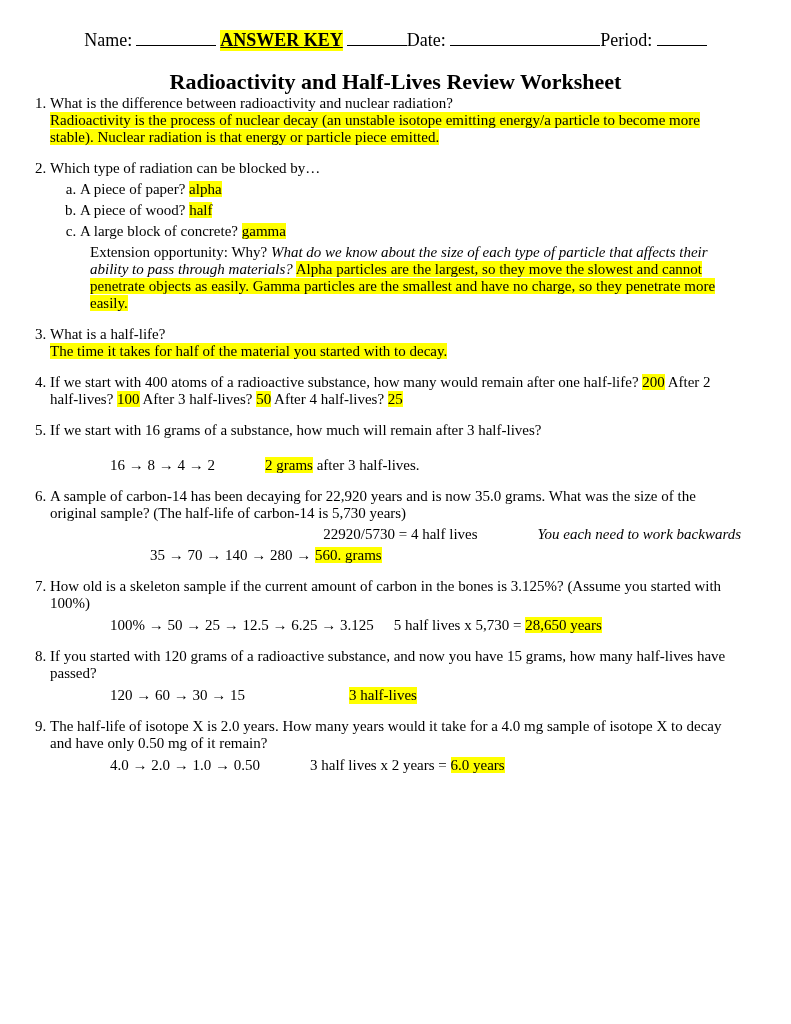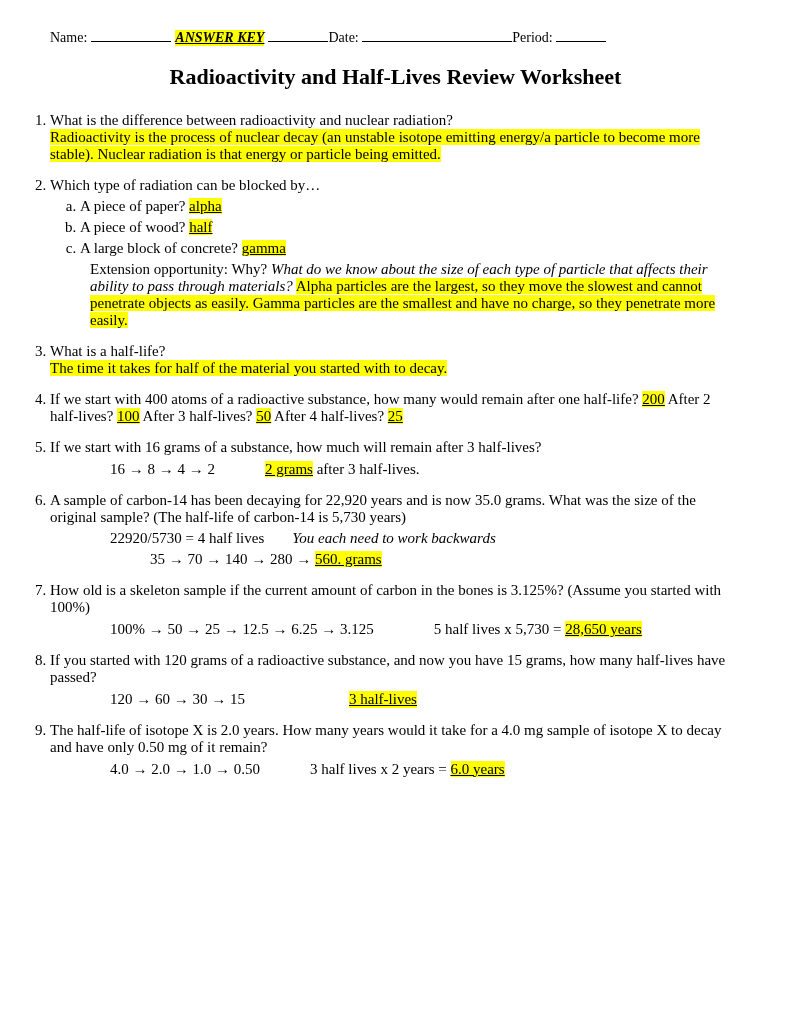--- a/index.html
+++ b/index.html
@@ -7,35 +7,34 @@
       font-family: "Times New Roman", Times, serif;
       font-size: 15px;
       background: #fff;
       color: #000;
       padding: 30px 50px;
       width: 791px;
       min-height: 1024px;
     }
     .header-line {
       display: flex;
-      justify-content: flex-start;
+      justify-content: center;
       align-items: baseline;
       margin-bottom: 18px;
-      font-size: 14px;
+      font-size: 18px;
     }
     .header-line .name-section {
       display: flex;
       align-items: baseline;
       gap: 4px;
     }
     .answer-key-text {
       text-decoration: underline;
       background-color: #ffff00;
       font-weight: bold;
-      font-style: italic;
     }
     .name-underline {
       display: inline-block;
       border-bottom: 1px solid #000;
       width: 80px;
     }
     .name-underline2 {
       display: inline-block;
       border-bottom: 1px solid #000;
       width: 60px;
@@ -47,31 +46,29 @@
     }
     .period-underline {
       display: inline-block;
       border-bottom: 1px solid #000;
       width: 50px;
     }
     h1.title {
       text-align: center;
       font-size: 22px;
       font-weight: bold;
-      margin-bottom: 22px;
       font-family: "Times New Roman", Times, serif;
     }
     .q-item {
       margin-bottom: 14px;
     }
     .highlight {
       background-color: #ffff00;
     }
     .underline-answer {
-      text-decoration: underline;
       background-color: #ffff00;
     }
     .underline-only {
     }
     .sub-list {
       list-style: lower-alpha;
       padding-left: 30px;
       margin-top: 4px;
     }
     .sub-list li {
@@ -105,21 +102,21 @@
     <span class="period-underline"></span>
   </div>
 </div>
 
 <h1 class="title">Radioactivity and Half-Lives Review Worksheet</h1>
 
 <ol>
 
   <li class="q-item">
     <span>What is the difference between radioactivity and nuclear radiation?</span><br>
-    <span class="highlight">Radioactivity is the process of nuclear decay (an unstable isotope emitting energy/a particle to become more stable).  Nuclear radiation is that energy or particle being emitted.</span>
+    <span class="highlight">Radioactivity is the process of nuclear decay (an unstable isotope emitting energy/a particle to become more stable).  Nuclear radiation is that energy or particle piece emitted.</span>
   </li>
 
   <li class="q-item">
     <span>Which type of radiation can be blocked by…</span>
     <ol class="sub-list">
       <li>A piece of paper? <span class="underline-answer">alpha</span></li>
       <li>A piece of wood? <span class="underline-answer">half</span></li>
       <li>A large block of concrete? <span class="underline-answer">gamma</span></li>
     </ol>
     <div class="indent-block">
@@ -131,40 +128,40 @@
     <span>What is a half-life?</span><br>
     <span class="highlight">The <span class="underline-only">time</span> it takes for half of the material you started with to decay.</span>
   </li>
 
   <li class="q-item">
     <span>If we start with 400 atoms of a radioactive substance, how many would remain after one half-life? <span class="underline-answer">200</span>  After 2 half-lives? <span class="underline-answer">100</span> After 3 half-lives? <span class="underline-answer">50</span> After 4 half-lives? <span class="underline-answer">25</span></span>
   </li>
 
   <li class="q-item">
     <span>If we start with 16 grams of a substance, how much will remain after 3 half-lives?</span><br>
-    <div style="display:flex; align-items:baseline; gap:50px; margin-left:60px; margin-top:4px;">
+    <div style="display:flex; align-items:baseline; gap:50px; margin-left:60px; margin-top:17px;">
       <span>16 <span class="arrow">→</span> 8 <span class="arrow">→</span> 4 <span class="arrow">→</span> 2</span>
       <span><span class="underline-answer">2 grams</span> after 3 half-lives.</span>
     </div>
   </li>
 
   <li class="q-item">
     <span>A sample of carbon-14 has been decaying for 22,920 years and is now 35.0 grams.  What was the size of the original sample? (The half-life of carbon-14 is 5,730 years)</span>
-    <div style="display:flex; gap:28px; margin-left:60px; margin-top:4px;">
+    <div style="display:flex; gap:60px; margin-left:60px; margin-top:4px;justify-content:flex-end;">
       <span>22920/5730 = 4 half lives</span>
       <span class="italic-text">You each need to work backwards</span>
     </div>
     <div style="margin-left:100px; margin-top:3px;">
       <span>35 <span class="arrow">→</span> 70 <span class="arrow">→</span> 140 <span class="arrow">→</span> 280 <span class="arrow">→</span> <span class="underline-answer">560. grams</span></span>
     </div>
   </li>
 
   <li class="q-item">
     <span>How old is a skeleton sample if the current amount of carbon in the bones is 3.125%? (Assume you started with 100%)</span>
-    <div style="display:flex; gap:60px; margin-left:60px; margin-top:4px; align-items:baseline;">
+    <div style="display:flex; gap:20px; margin-left:60px; margin-top:4px; align-items:baseline;">
       <span>100% <span class="arrow">→</span> 50 <span class="arrow">→</span> 25 <span class="arrow">→</span> 12.5 <span class="arrow">→</span> 6.25 <span class="arrow">→</span> 3.125</span>
       <span>5 half lives x 5,730 = <span class="underline-answer">28,650 years</span></span>
     </div>
   </li>
 
   <li class="q-item">
     <span>If you started with 120 grams of a radioactive substance, and now you have 15 grams, how many half-lives have passed?</span>
     <div style="display:flex; gap:104px; margin-left:60px; margin-top:4px; align-items:baseline;">
       <span>120 <span class="arrow">→</span> 60 <span class="arrow">→</span> 30 <span class="arrow">→</span> 15</span>
       <span class="underline-answer">3 half-lives</span>

